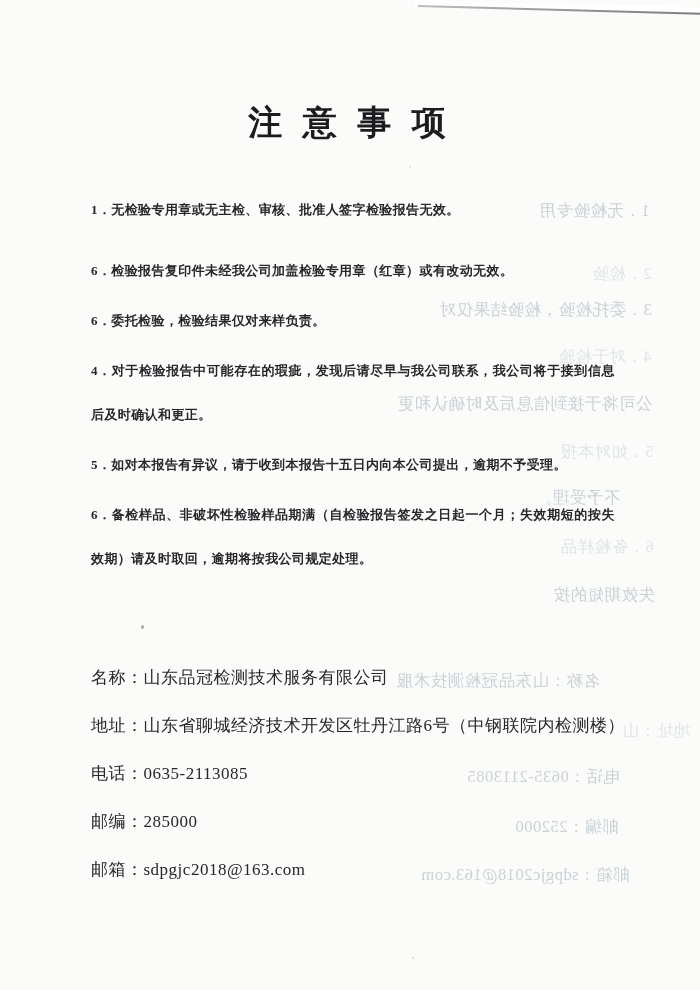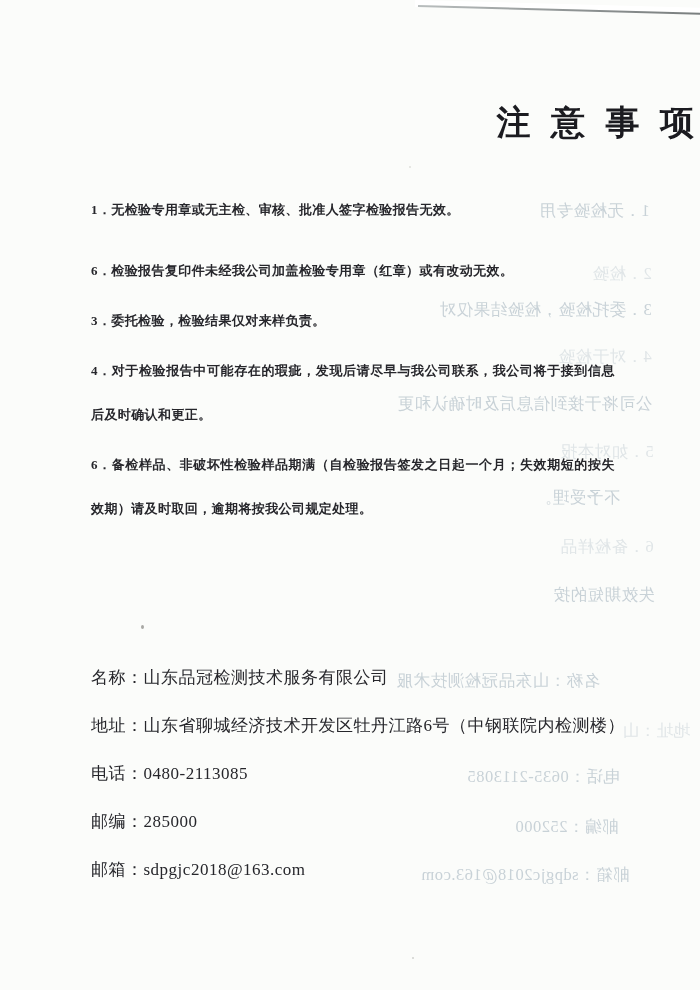--- a/index.html
+++ b/index.html
@@ -43,21 +43,21 @@
   .speck-1 { left: 141px; top: 625px; width: 3px; height: 4px; }
   .speck-2 { left: 412px; top: 957px; width: 2px; height: 2px; opacity: .5; }
   .speck-3 { left: 409px; top: 166px; width: 2px; height: 2px; opacity: .35; }
 
   
   .doc-title {
     position: absolute;
     top: 103px;
     left: 0;
     width: 100%;
-    text-align: right;
+    text-align: center;
     font-size: 34px;
     line-height: 40px;
     font-weight: bold;
     letter-spacing: 6px;
     color: var(--title-ink);
     white-space: nowrap;
   }
 
   
   .notes {
@@ -135,34 +135,35 @@
     <span class="bleed strong" style="top:766px; right:80px;">电话：0635-2113085</span>
     <span class="bleed strong" style="top:816px; right:82px;">邮编：252000</span>
     <span class="bleed strong" style="top:864px; right:70px;">邮箱：sdpgjc2018@163.com</span>
   </div>
 
   <h1 class="doc-title">注 意 事 项</h1>
 
   <div class="notes">
     <p class="note">1．无检验专用章或无主检、审核、批准人签字检验报告无效。</p>
     <p class="note">6．检验报告复印件未经我公司加盖检验专用章（红章）或有改动无效。</p>
-    <p class="note">3．委托检验，检验结果仅对来样负责。</p>
+    <p class="note">6．委托检验，检验结果仅对来样负责。</p>
     <p class="note">4．对于检验报告中可能存在的瑕疵，发现后请尽早与我公司联系，我公司将于接到信息后及时确认和更正。</p>
+    <p class="note">5．如对本报告有异议，请于收到本报告十五日内向本公司提出，逾期不予受理。</p>
     <p class="note">6．备检样品、非破坏性检验样品期满（自检验报告签发之日起一个月；失效期短的按失效期）请及时取回，逾期将按我公司规定处理。</p>
   </div>
 
   <div class="contact">
     <div class="contact-row">
       <span class="contact-label">名称：</span><span>山东品冠检测技术服务有限公司</span>
     </div>
     <div class="contact-row">
       <span class="contact-label">地址：</span><span>山东省聊城经济技术开发区牡丹江路6号（中钢联院内检测楼）</span>
     </div>
     <div class="contact-row">
-      <span class="contact-label">电话：</span><span>0480-2113085</span>
+      <span class="contact-label">电话：</span><span>0635-2113085</span>
     </div>
     <div class="contact-row">
       <span class="contact-label">邮编：</span><span>285000</span>
     </div>
     <div class="contact-row">
       <span class="contact-label">邮箱：</span><span>sdpgjc2018@163.com</span>
     </div>
   </div>
 
 </div>

